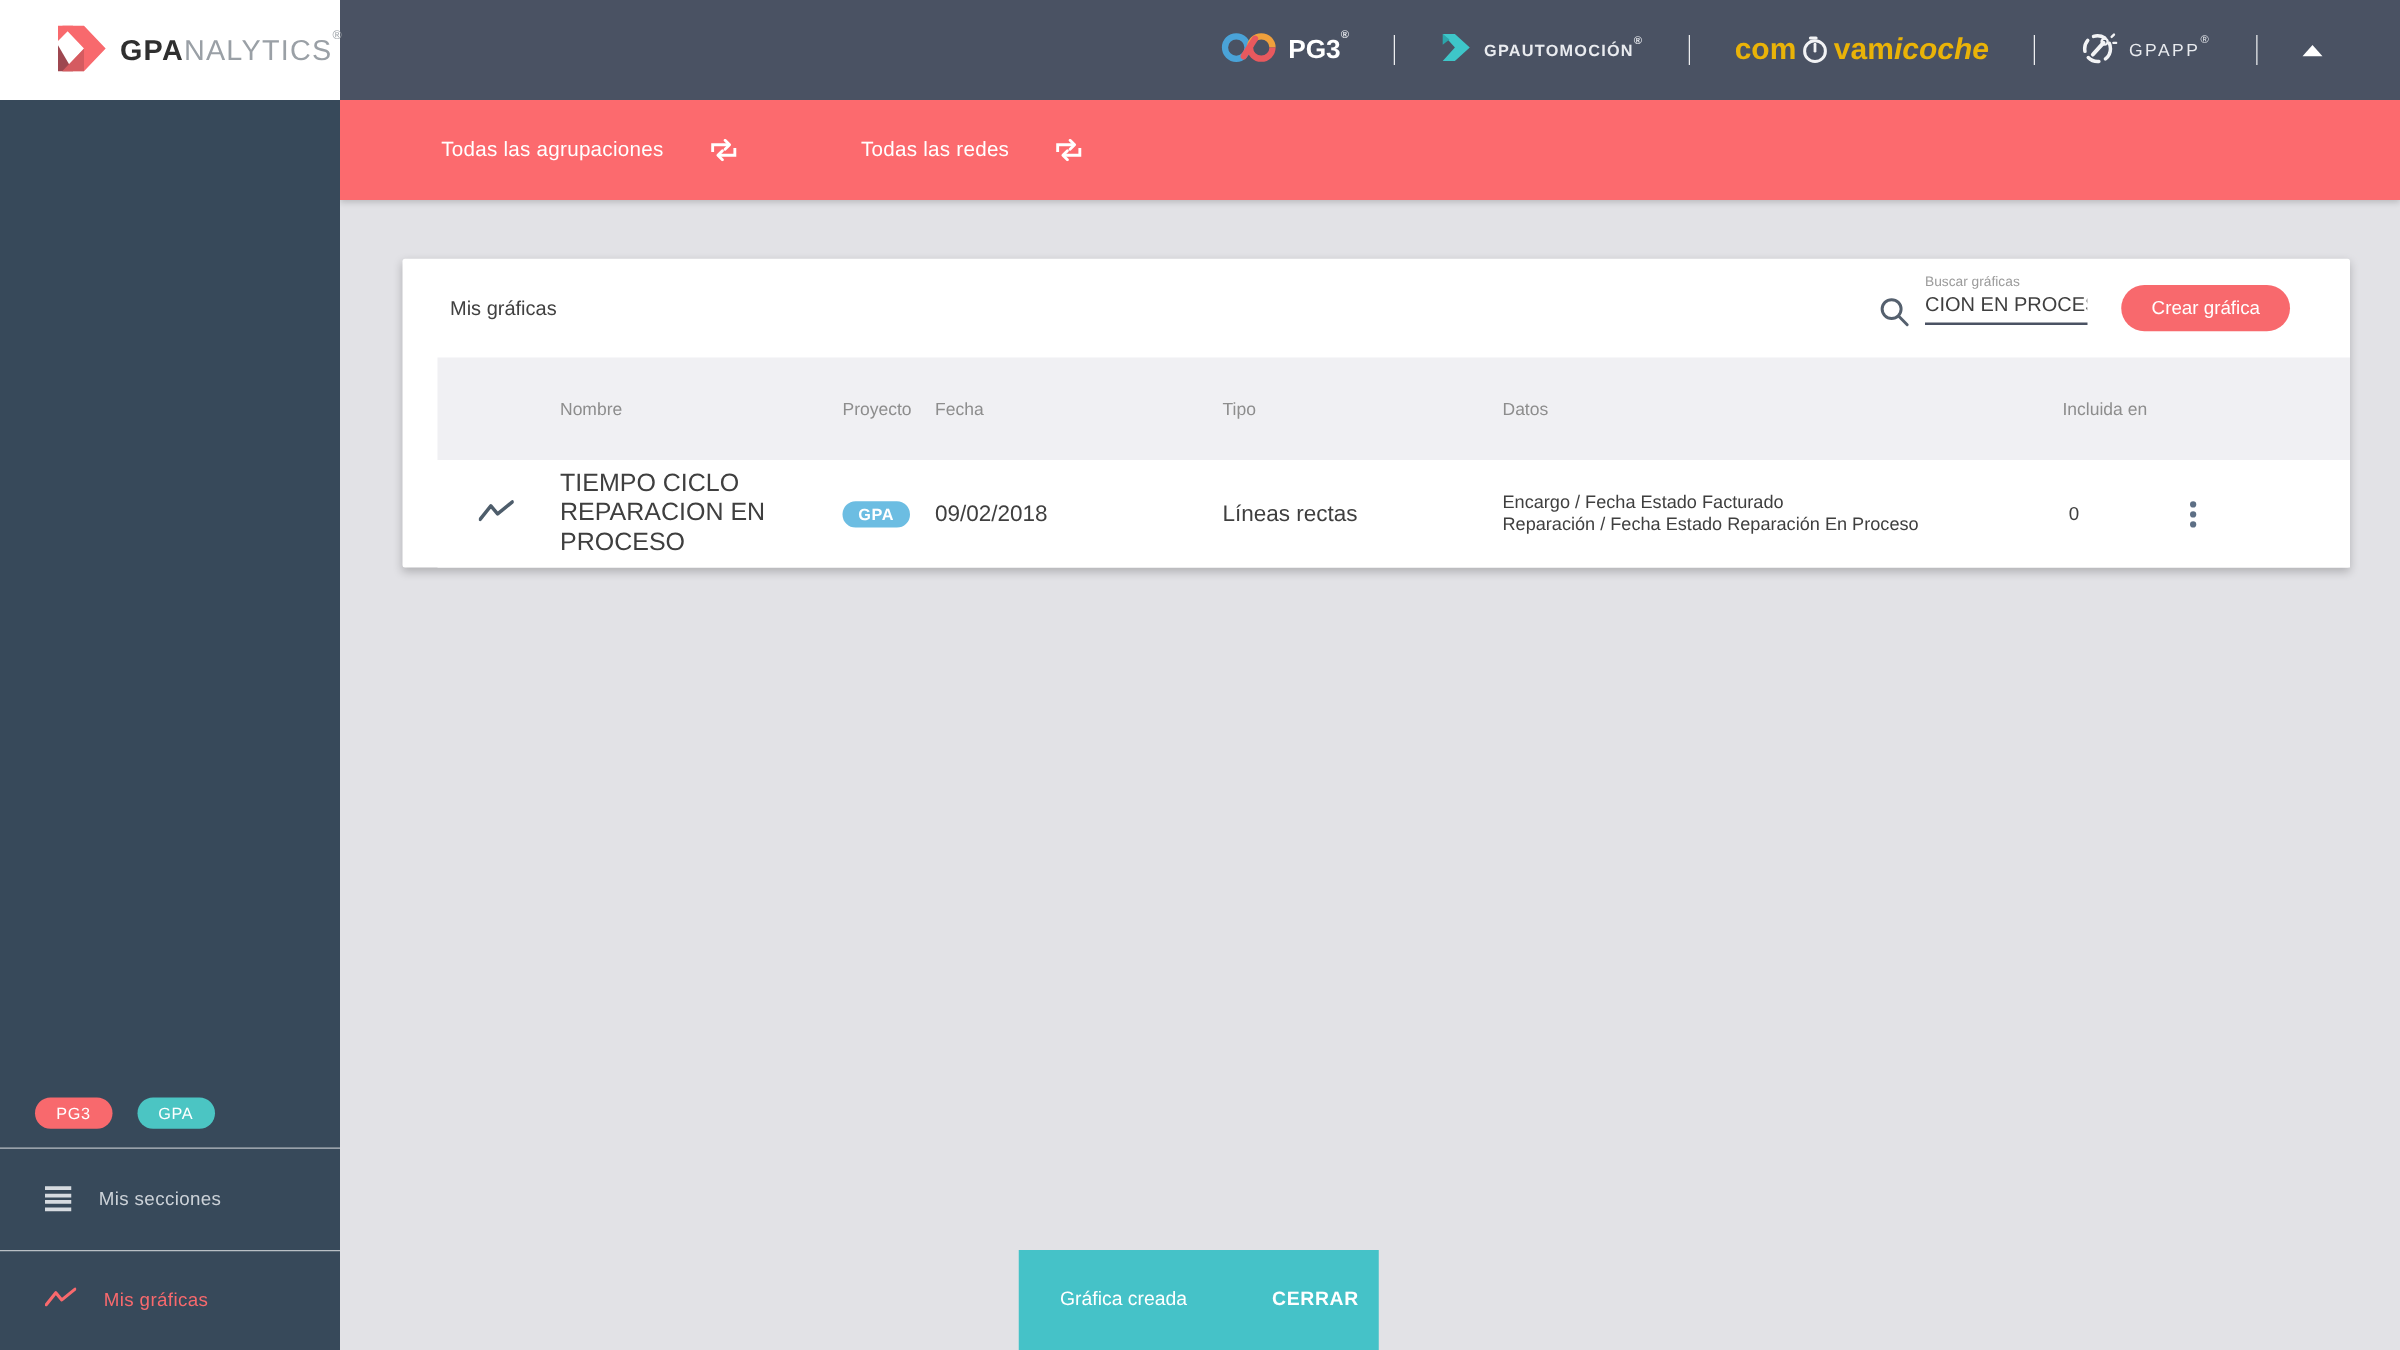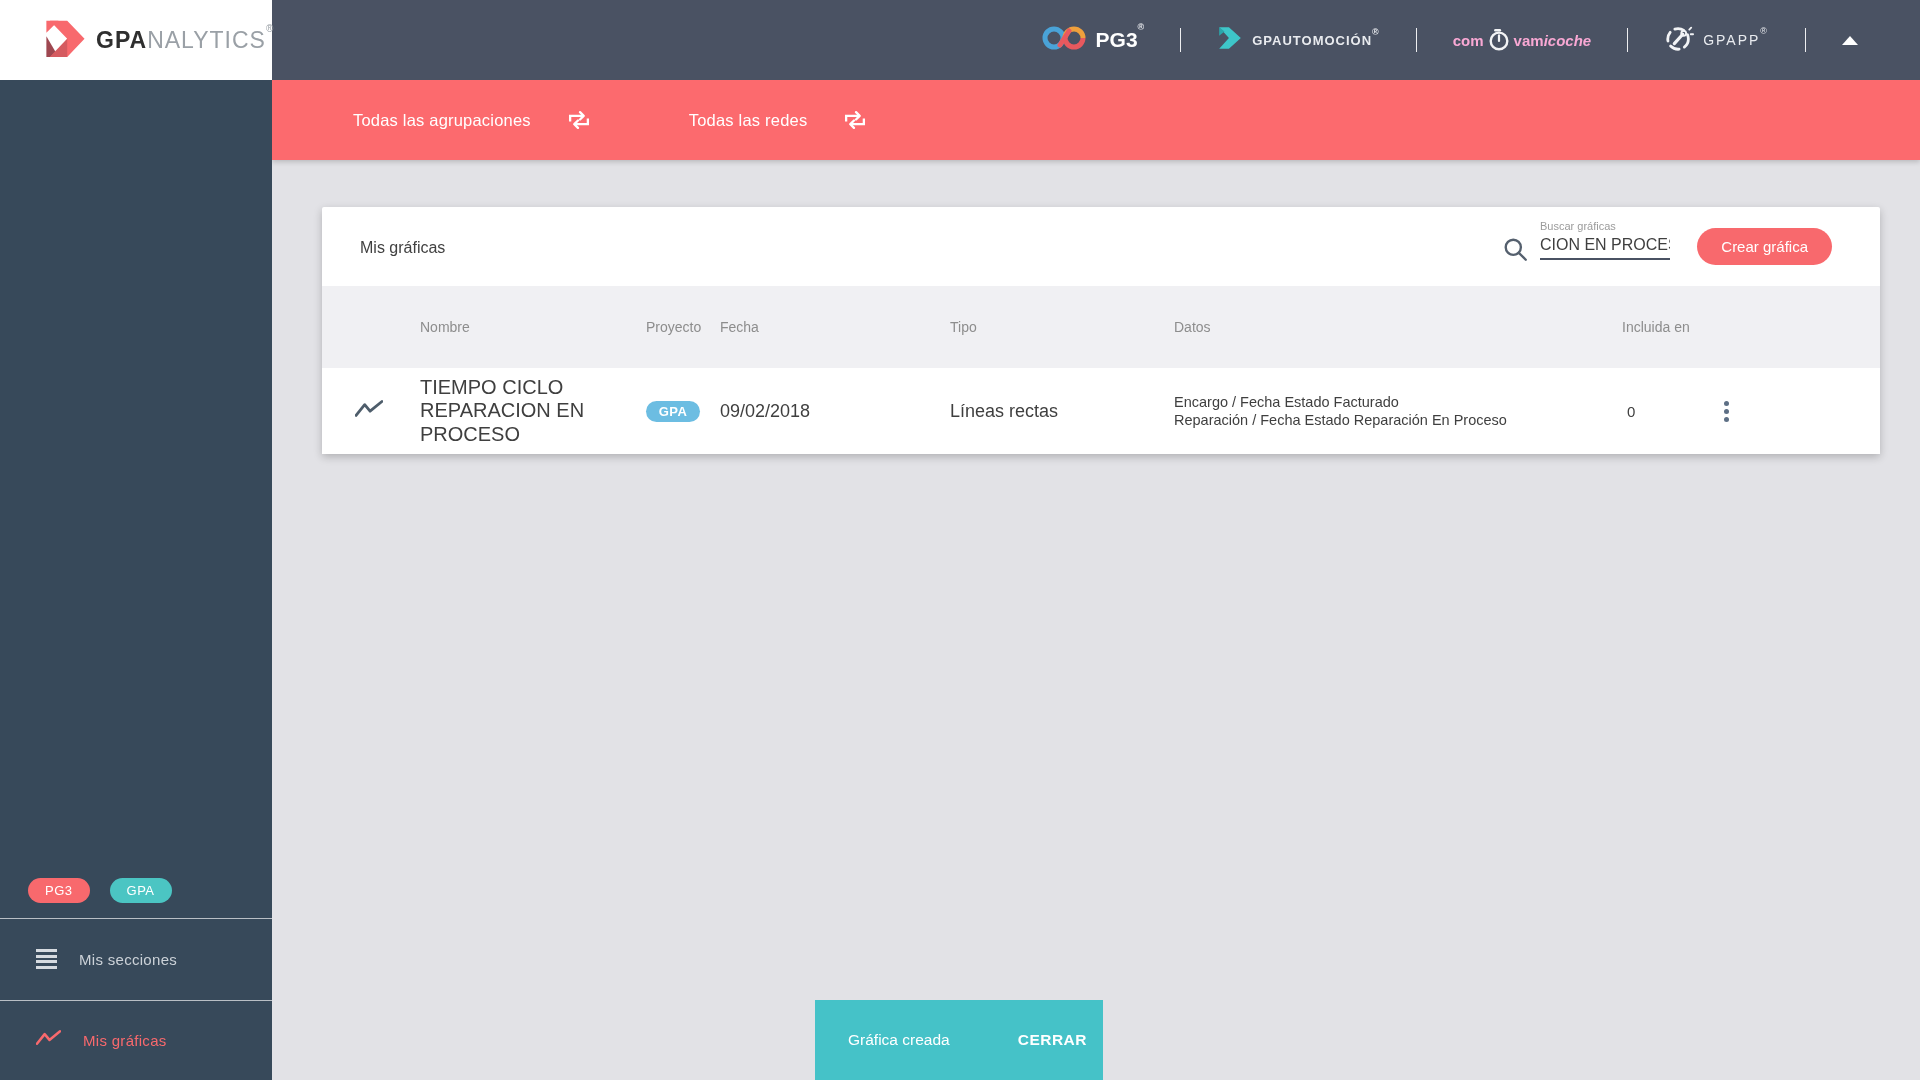--- a/index.html
+++ b/index.html
@@ -31,21 +31,21 @@
   .menu-icon span { display:block; width:21px; height:3px; background:#d6dbe0; margin:2.5px 0; }
 
   
   .topbar { position:absolute; left:272px; top:0; width:1648px; height:80px;
     background:#4a5263; display:flex; align-items:center; justify-content:flex-end;
     padding-right:62px; gap:36px; z-index:4; }
   .tb-item { display:flex; align-items:center; gap:9px; white-space:nowrap; cursor:pointer; }
   .tb-div { width:1px; height:24px; background:#ffffff; opacity:.9; }
   .tb-pg3-text { color:#fff; font-size:21px; font-weight:bold; }
   .tb-auto-text { color:#e9ebef; font-size:13px; font-weight:bold; letter-spacing:1px; }
-  .tb-com-text { color:#f9a8d4; font-size:15px; font-weight:bold; }
+  .tb-com-text { color:#eab308; font-size:24px; font-weight:bold; }
   .tb-com-text .it { font-style:italic; }
   .tb-gpapp-text { color:#e9ebef; font-size:14px; letter-spacing:2px; }
   .reg-sup { font-size:9px; color:#e9ebef; vertical-align:top; position:relative; top:-6px; }
   .collapse-arrow { width:0; height:0; border-left:8px solid transparent;
     border-right:8px solid transparent; border-bottom:9px solid #ffffff; cursor:pointer; }
 
   
   .filterbar { position:absolute; left:272px; top:80px; width:1648px; height:80px;
     background:#fc6a6e; display:flex; align-items:center; z-index:3;
     box-shadow:0 2px 5px rgba(0,0,0,0.18); }
@@ -71,21 +71,21 @@
   .search-wrap { position:absolute; left:1218px; top:13px; width:130px; }
   .search-label { font-size:11px; color:#9b9b9b; display:block; margin-bottom:2px; }
   .search-input { width:130px; border:none; outline:none; border-bottom:2px solid #4a5263;
     font-size:16px; color:#3f3f3f; font-family:"Liberation Sans",sans-serif;
     padding:2px 0 4px 0; background:transparent; caret-color:#333; }
   .create-btn { position:absolute; right:48px; top:21px; height:37px; padding:0 24px;
     border:none; border-radius:19px; background:#f8696d; color:#fff; font-size:15px;
     font-family:"Liberation Sans",sans-serif; cursor:pointer; }
 
   .grid { display:grid; grid-template-columns:65px 226px 74px 230px 224px 448px 95px 1fr;
-    padding-left:33px; align-items:center; }
+    padding-left:33px; align-items:center;margin-left:28px; }
   .table-head { height:82px; background:#f0f0f3; }
   .th { font-size:14px; color:#8d8d8d; }
   .table-row { height:86px; background:#fff; cursor:pointer; }
   .cell-name { font-size:20px; color:#3f3f3f; line-height:1.18; width:225px; }
   .badge-proyecto { width:54px; height:21px; border-radius:11px; background:#6cbde2;
     color:#fff; font-size:13px; font-weight:bold; letter-spacing:.5px;
     display:flex; align-items:center; justify-content:center; }
   .cell-plain { font-size:18px; color:#3f3f3f; }
   .cell-datos { font-size:14.5px; color:#3f3f3f; line-height:1.25; }
   .cell-incl { font-size:15px; color:#3f3f3f; padding-left:5px; }

